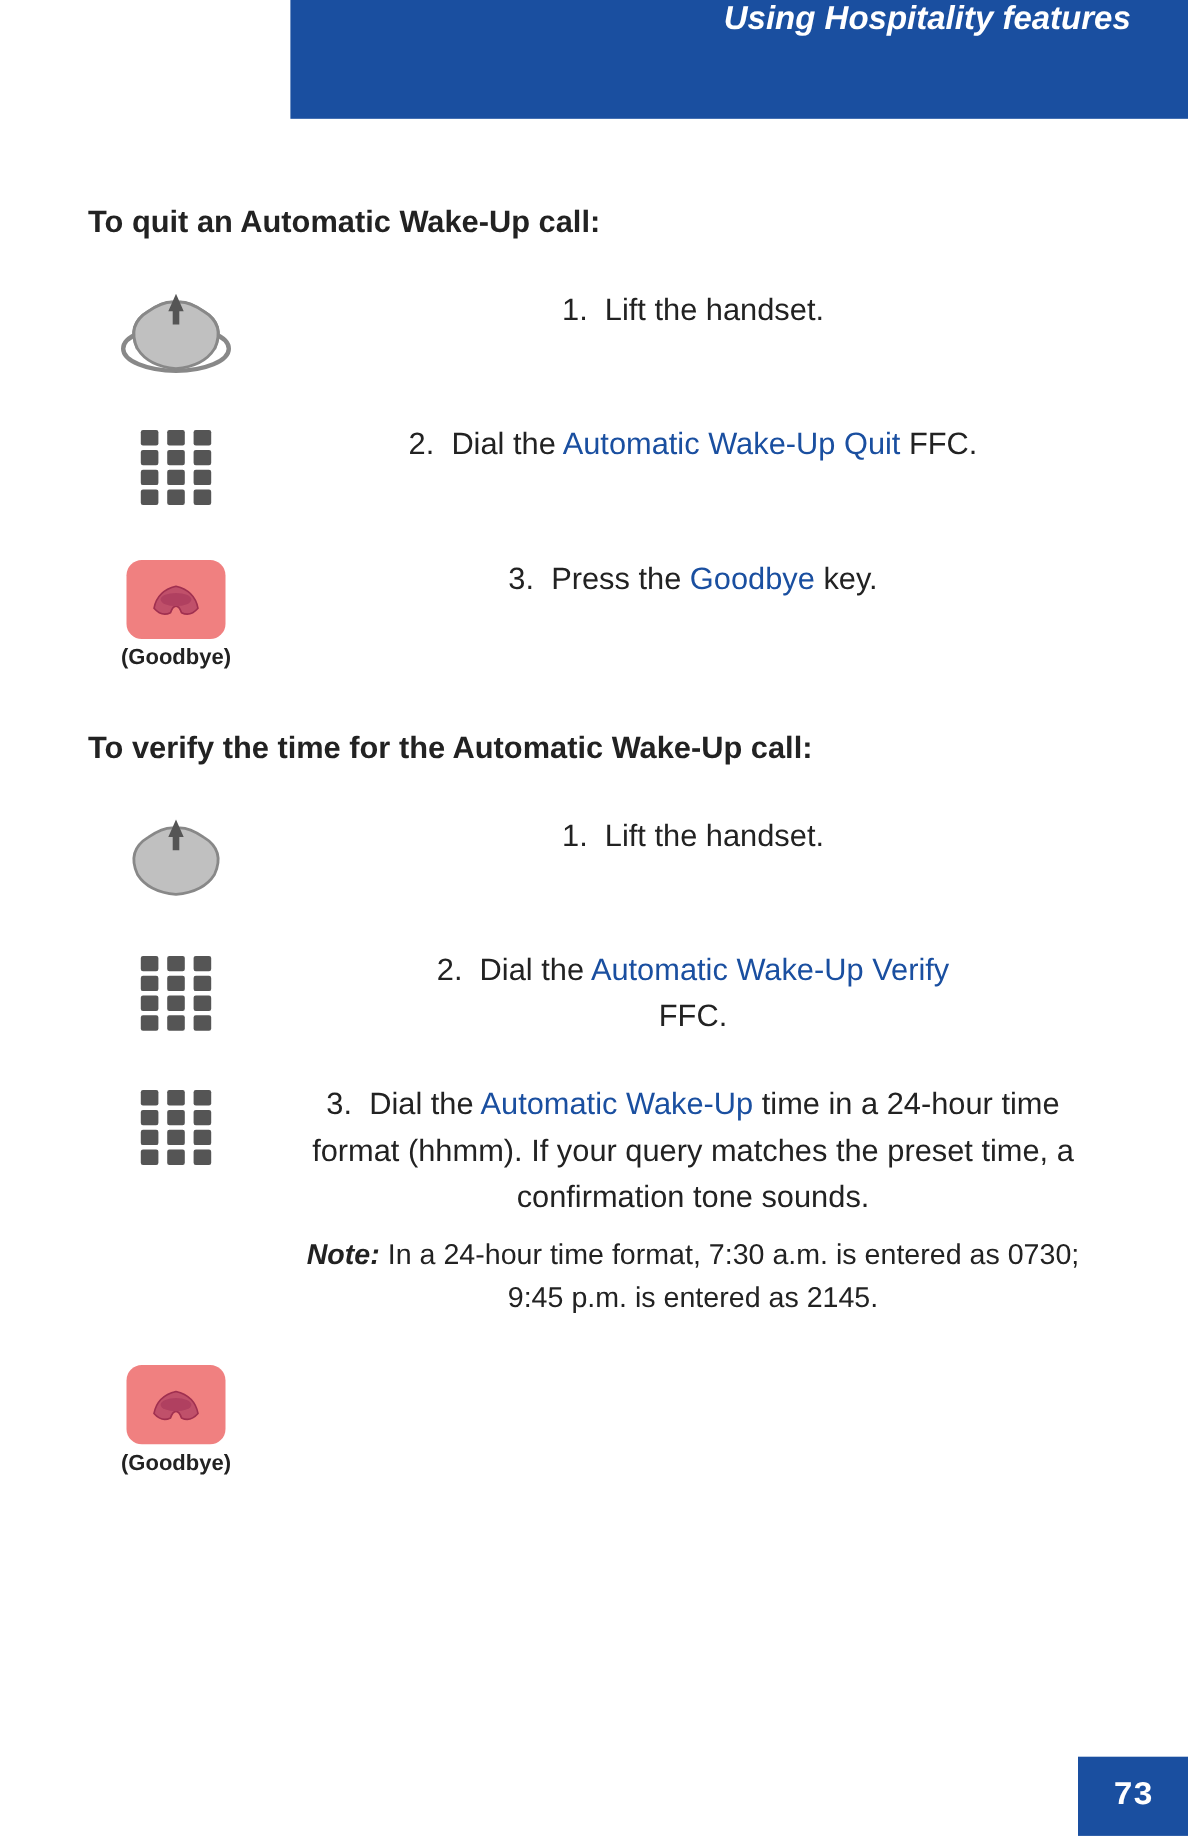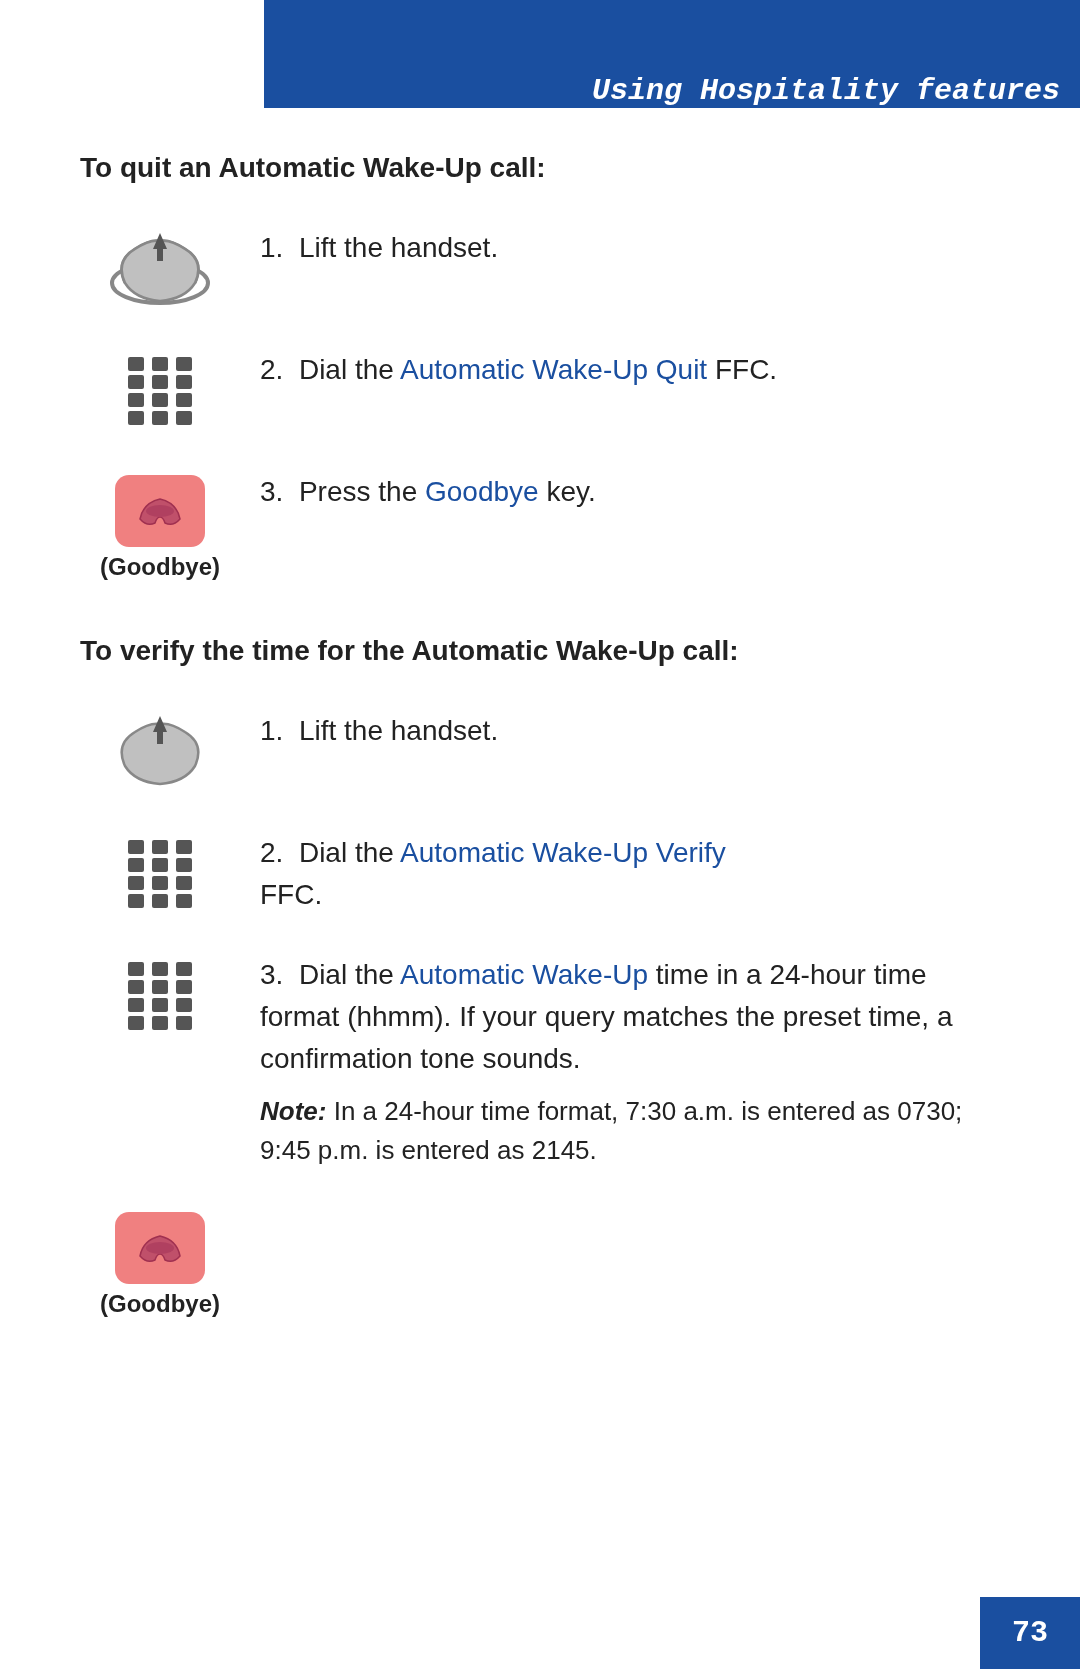--- a/index.html
+++ b/index.html
@@ -16,24 +16,23 @@
 
     
     .header-bar {
       position: absolute;
       top: 0;
       right: 0;
       width: 816px;
       height: 108px;
       background: #1a4fa0;
       display: flex;
-      align-items: flex-end;
+      align-items: flex-start;
       justify-content: flex-end;
-      padding-right: 20px;
-      font-family: Liberation Mono, monospace;
+      padding-right: 52px;
     }
 
     .header-title {
       color: #ffffff;
       font-size: 30px;
       font-weight: bold;
       font-style: italic;
     }
 
     
@@ -45,20 +44,21 @@
       bottom: 80px;
       padding: 40px 20px 20px 20px;
     }
 
     
     .section-heading {
       font-size: 28px;
       font-weight: bold;
       margin-bottom: 40px;
       line-height: 1.4;
+      margin-top: 34px;
     }
 
     
     .step-row {
       display: flex;
       align-items: flex-start;
       margin-bottom: 38px;
     }
 
     .icon-col {
@@ -69,41 +69,42 @@
       align-items: center;
       justify-content: flex-start;
       padding-top: 4px;
     }
 
     .text-col {
       flex: 1;
       padding-left: 20px;
       font-size: 28px;
       line-height: 1.5;
+      text-align: center;
     }
 
     .blue-link {
       color: #1a4fa0;
       font-weight: normal;
     }
 
     
     .goodbye-btn {
       width: 90px;
       height: 72px;
       background: #f08080;
       border-radius: 14px;
       display: flex;
       align-items: center;
       justify-content: center;
       position: relative;
     }
 
     .goodbye-label {
-      font-size: 24px;
+      font-size: 20px;
       font-weight: bold;
       color: #222;
       margin-top: 6px;
     }
 
     
     .section-block {
       margin-bottom: 50px;
     }
 

